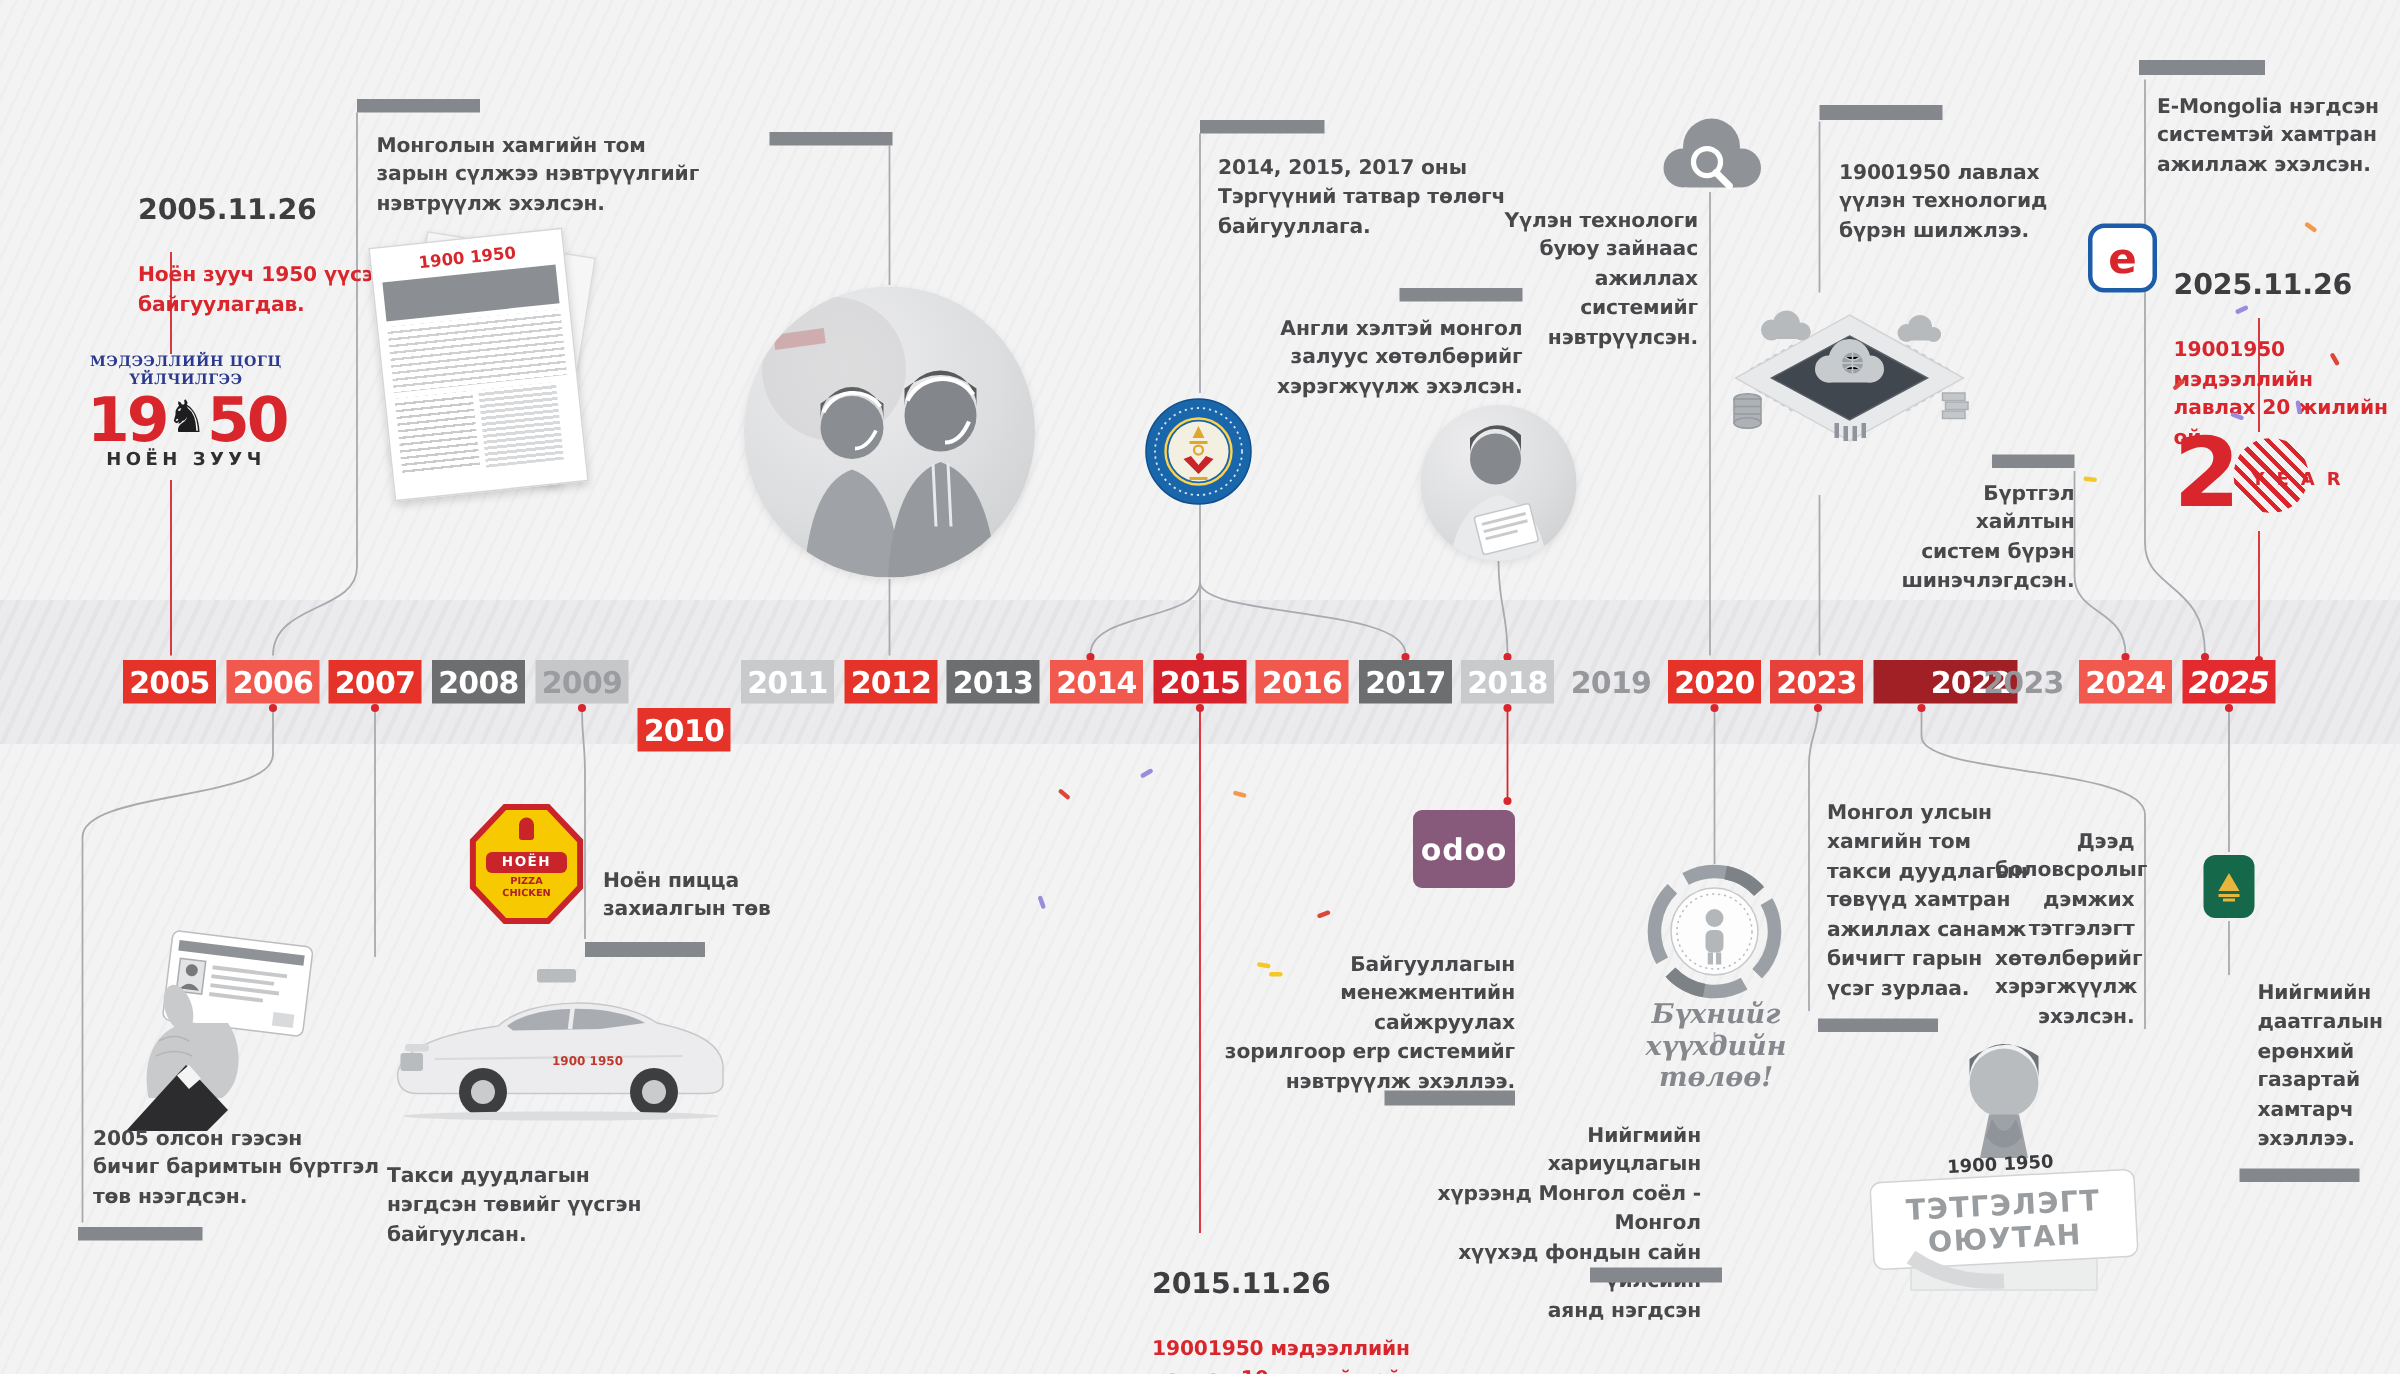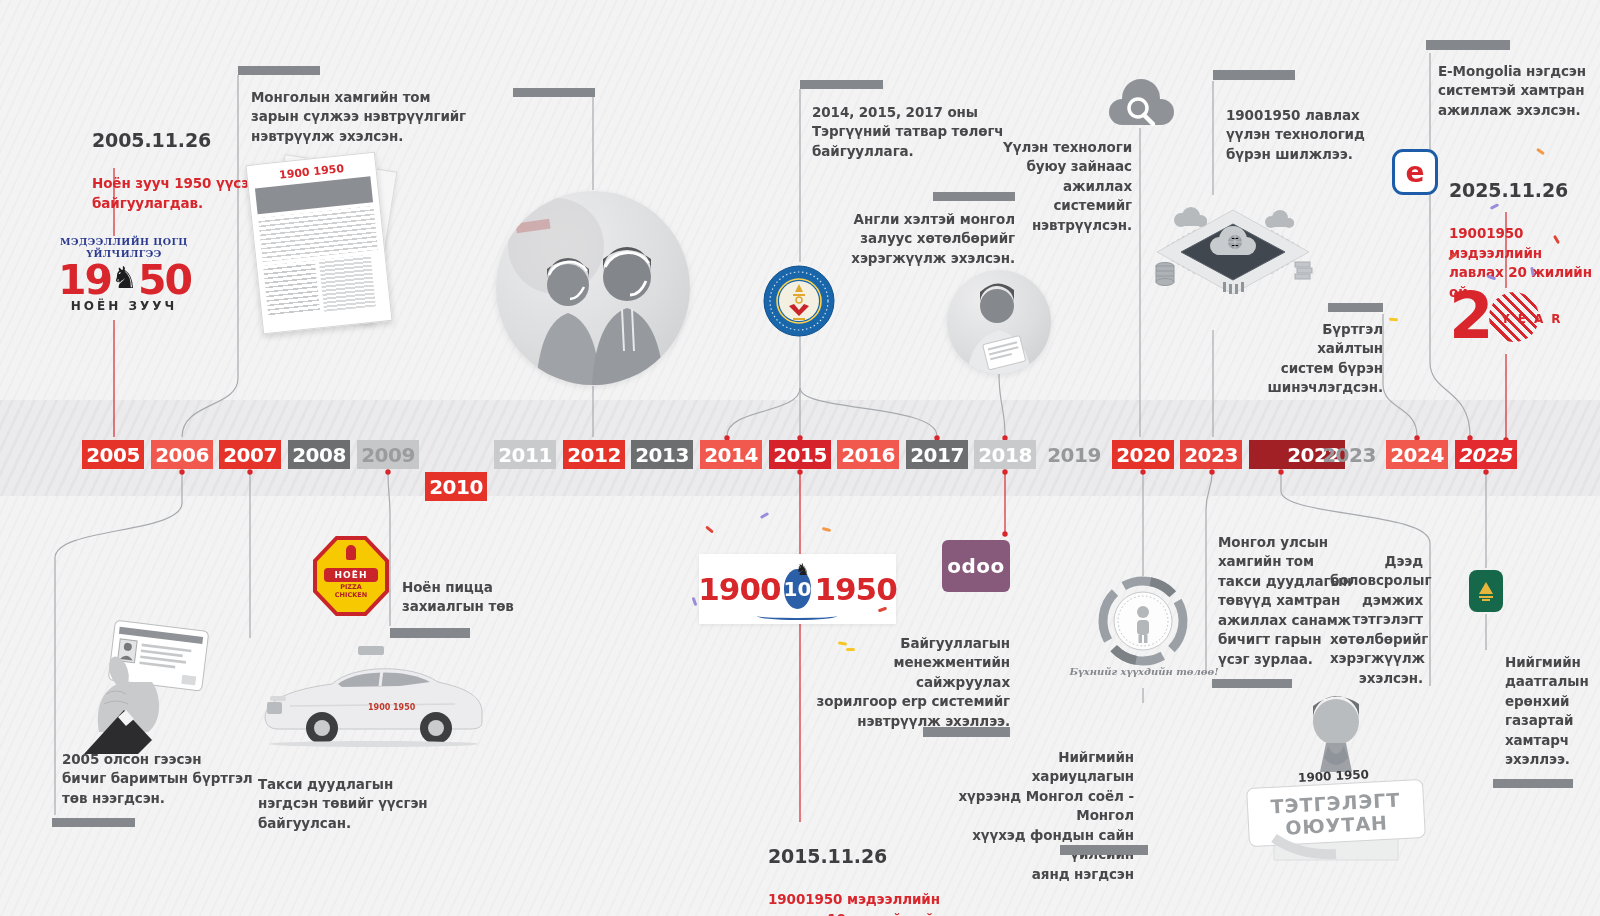--- a/index.html
+++ b/index.html
@@ -62,21 +62,21 @@
   
   #greenicon{position:absolute;left:1469px;top:570px;width:34px;height:42px;background:#15684a;border-radius:8px;z-index:4;
     display:flex;flex-direction:column;align-items:center;justify-content:center;}
   #greenicon .tri{width:0;height:0;border-left:7px solid transparent;border-right:7px solid transparent;border-bottom:12px solid #e8b63c;}
   #greenicon .bar1{width:14px;height:2px;background:#e8b63c;margin-top:2px;}
   #greenicon .bar2{width:8px;height:2px;background:#e8b63c;margin-top:1px;}
   
   #cloudicon{position:absolute;left:1102px;top:74px;z-index:4;}
   
   #slogan{position:absolute;left:1066px;top:666px;width:156px;text-align:center;z-index:4;
-    font-family:"DejaVu Serif","Liberation Serif",serif;font-style:italic;font-size:10px;font-weight:700;color:#85888c;}
+    font-family:"DejaVu Serif","Liberation Serif",serif;font-style:italic;font-size:18px;font-weight:700;color:#85888c;}
   svg text{font-family:"DejaVu Sans","Liberation Sans",sans-serif;}
 </style>
 </head>
 <body>
 
 <div id="canvas">
 
   <div class="band"></div>
 
   <svg id="links" width="1600" height="916">
@@ -383,29 +383,20 @@
     <div class="oct-o"></div>
     <div class="oct-i"></div>
     <div class="chef"></div>
     <div class="bandr">НОЁН</div>
     <div class="sub">PIZZA CHICKEN</div>
   </div>
   <div class="blk" style="left:402px;top:578px;">Ноён пицца
 захиалгын төв</div>
   <div class="bar" style="left:390px;top:628px;width:80px;height:10px;"></div>
 
-  <div id="anniv10">
-    <span class="n">1900</span>
-    <span class="ten">
-        <span>10</span>
-        <span class="h">♞</span>
-      </span>
-    <span class="n">1950</span>
-    <span class="wave"></span>
-  </div>
   <div class="blk" style="left:768px;top:824px;">
     <div class="date">2015.11.26</div>
     <div class="red">19001950 мэдээллийн
 лавлах 10 жилийн ой</div>
   </div>
 
   <div id="odoo">odoo</div>
   <div class="blk r" style="left:815px;top:634px;width:195px;">Байгууллагын
 менежментийн сайжруулах
 зорилгоор erp системийг

